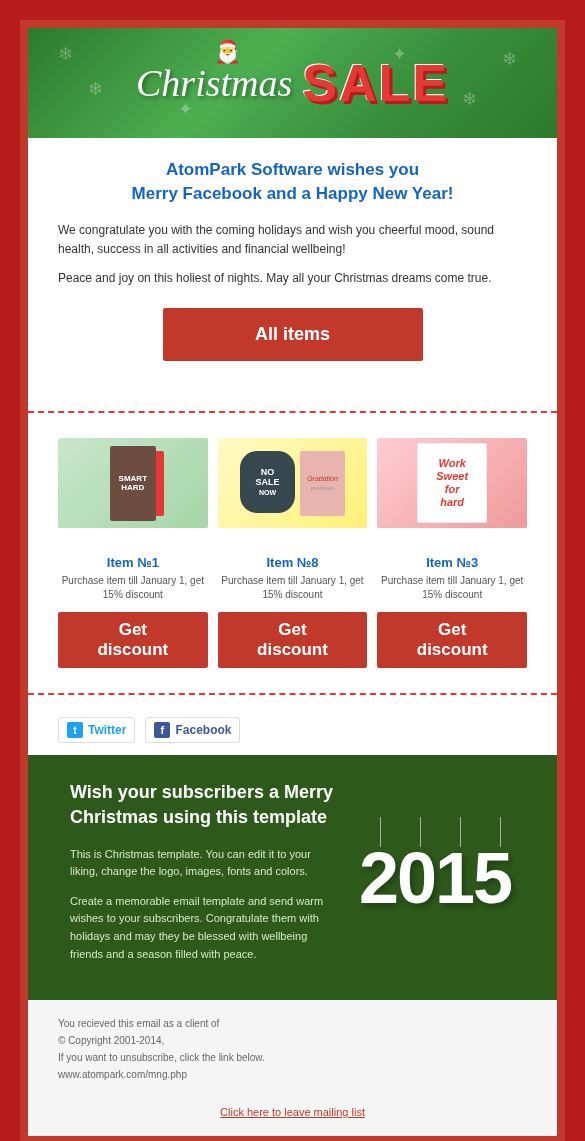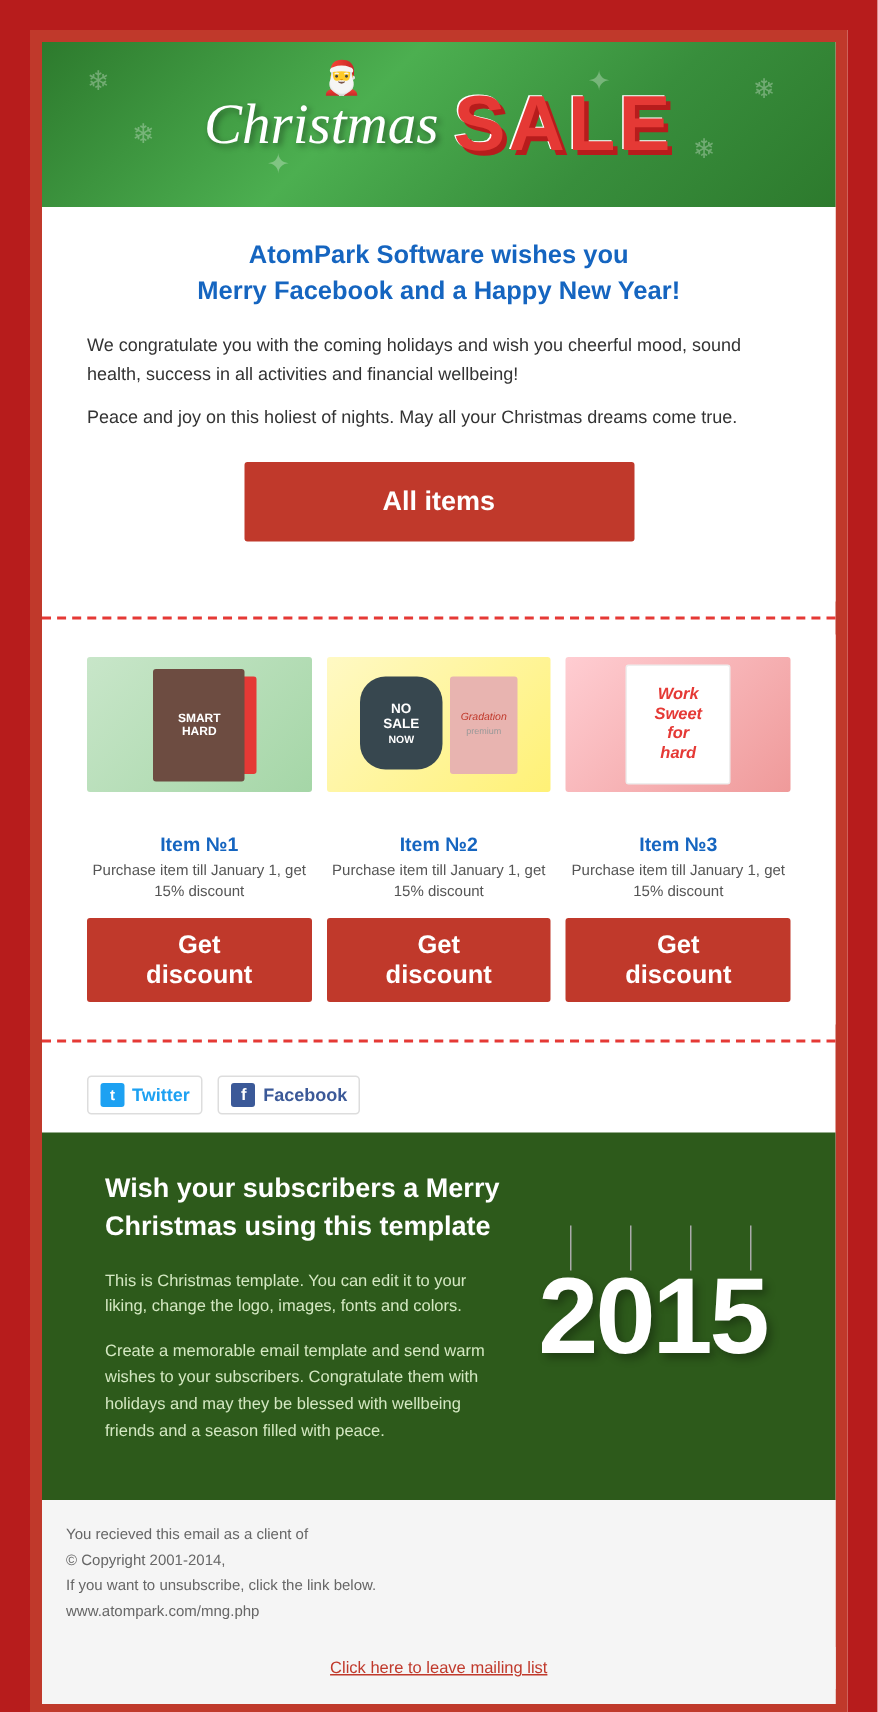--- a/index.html
+++ b/index.html
@@ -120,21 +120,21 @@
     .product-image-1 {
       background: linear-gradient(135deg, #c8e6c9 0%, #a5d6a7 100%);
     }
     .product-image-2 {
       background: linear-gradient(135deg, #fff9c4 0%, #fff176 100%);
     }
     .product-image-3 {
       background: linear-gradient(135deg, #ffcdd2 0%, #ef9a9a 100%);
     }
     .product-card-inner {
-      width: 61px;
+      width: 46px;
       height: 75px;
       background: #6d4c41;
       border-radius: 2px;
       display: flex;
       flex-direction: column;
       align-items: center;
       justify-content: center;
       color: #fff;
       font-size: 9px;
       font-weight: bold;
@@ -260,21 +260,21 @@
       font-size: 72px;
       font-weight: 900;
       color: #fff;
       text-shadow: 3px 3px 6px rgba(0,0,0,0.3);
       letter-spacing: -2px;
       line-height: 1;
     }
     
     .footer {
       background: #f5f5f5;
-      padding: 15px 16px;
+      padding: 15px 30px;
       display: flex;
       justify-content: space-between;
     }
     .footer-left, .footer-right {
       font-size: 10px;
       color: #666;
       line-height: 1.7;
     }
     .footer-right-label {
       font-weight: bold;
@@ -348,21 +348,21 @@
           <div style="position:relative;display:flex;gap:5px;">
             <div class="product-card-inner product-card-inner-2 card-front" style="width:55px;height:62px;border-radius:17px;">
               <div style="font-size:9px;color:#fff;font-weight:bold;">NO<br>SALE<br><span style="font-size:7px;">NOW</span></div>
             </div>
             <div style="width:45px;height:65px;background:#e8b4b0;border-radius:2px;display:flex;flex-direction:column;align-items:center;justify-content:center;">
               <div style="font-size:7px;color:#c0392b;font-style:italic;text-align:center;">Gradation</div>
               <div style="font-size:6px;color:#999;text-align:center;margin-top:3px;">premium</div>
             </div>
           </div>
         </div>
-        <p class="product-number">Item №2</p>
+        <p class="product-number">Item №8</p>
         <p class="product-desc">Purchase item till January 1, get 15% discount</p>
         <a class="get-discount-btn">Get discount</a>
       </div>
 
       <div class="product-item">
         <div class="product-image product-image-3">
           <div class="product-card-inner product-card-inner-3 card-front" style="width:70px;height:80px;">
             <div style="font-size:11px;color:#e53935;font-weight:bold;font-style:italic;text-align:center;line-height:1.2;">Work<br>Sweet<br>for<br>hard</div>
           </div>
         </div>

